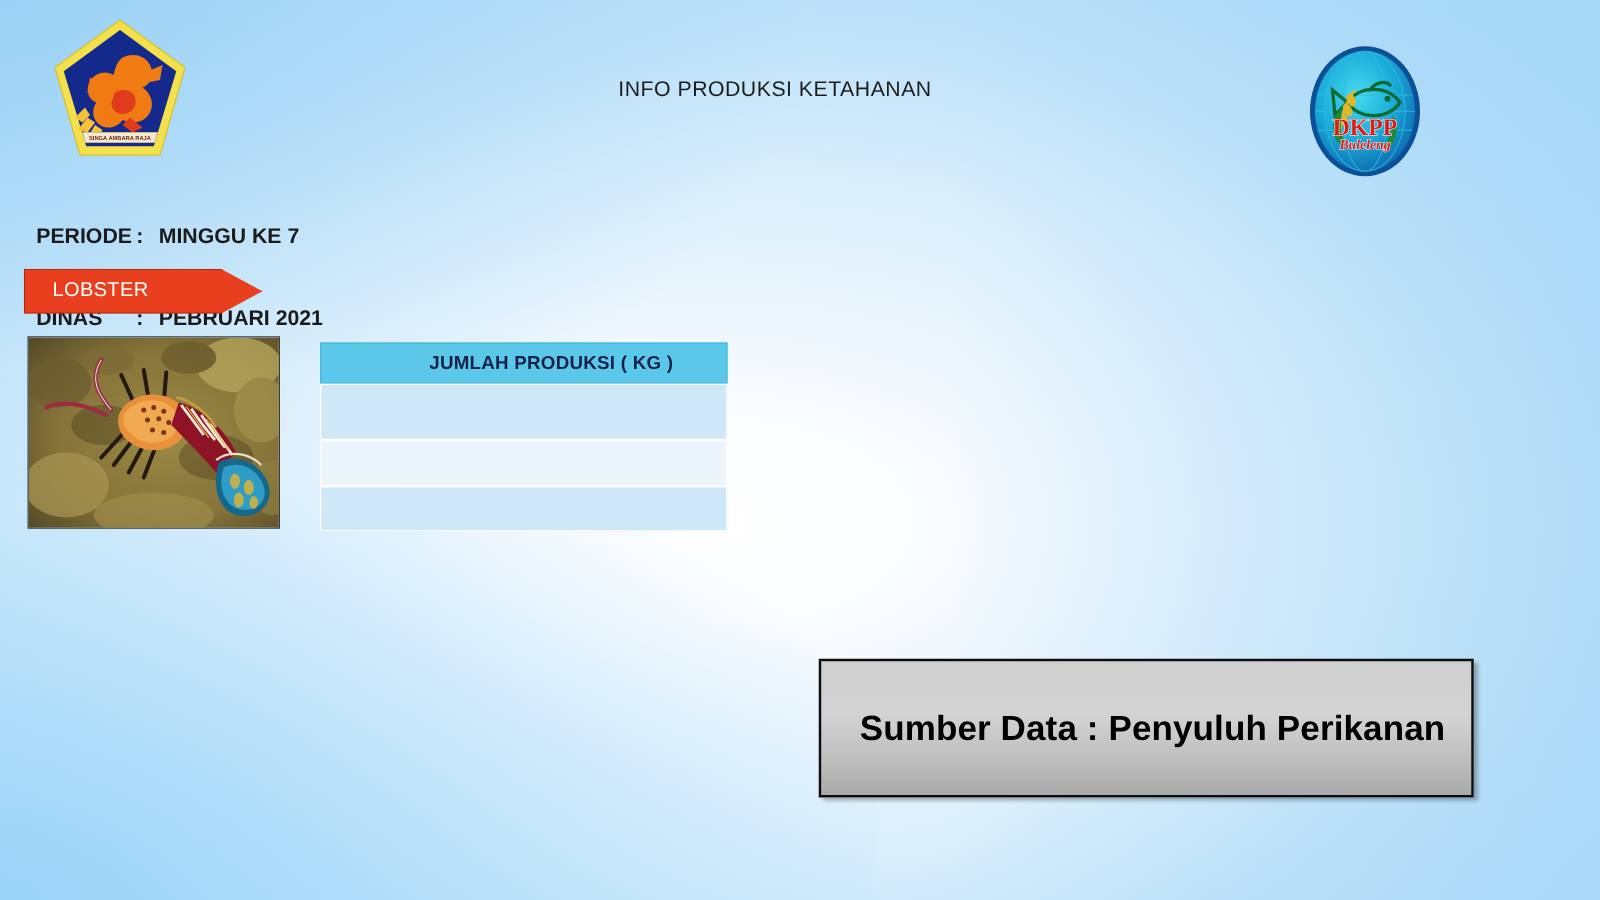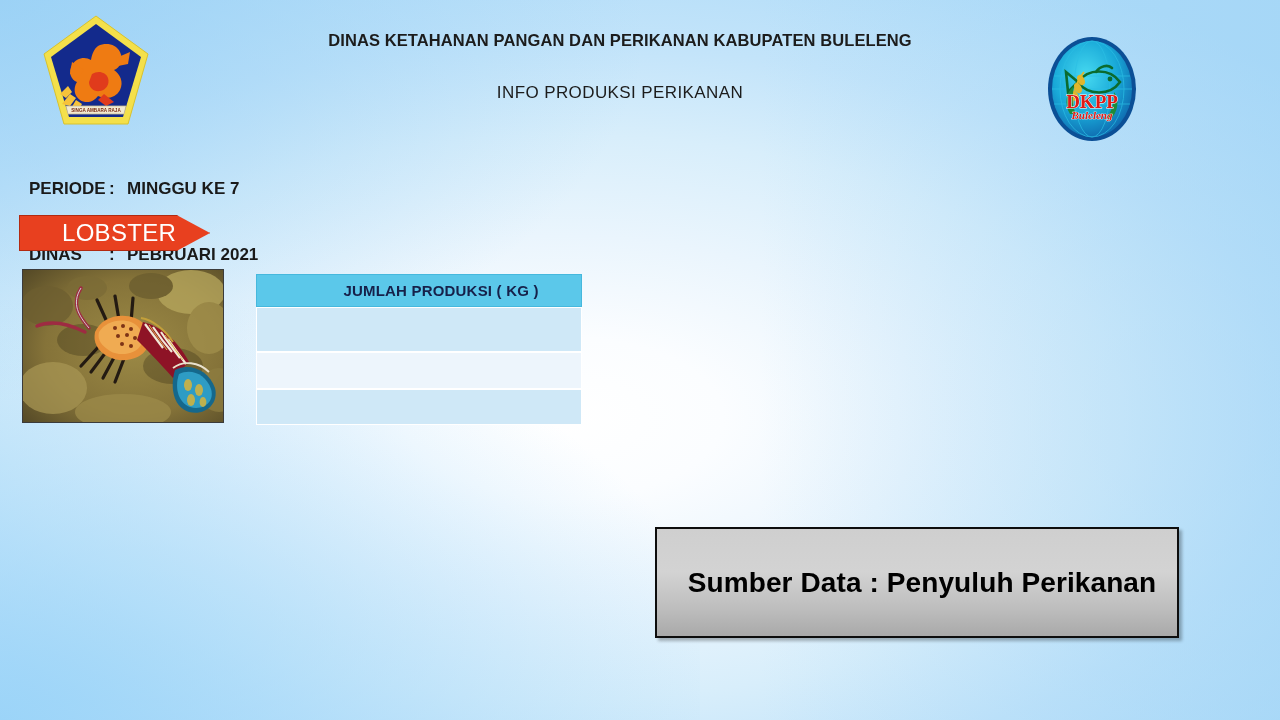--- a/index.html
+++ b/index.html
@@ -63,22 +63,22 @@
 
   
   .banner {
     position:absolute; left:19px; top:215px; width:191px; height:36px;
     background:#e8401f;
     border:1.6px solid #b22a11;
     clip-path: polygon(0 0, 82.5% 0, 100% 50%, 82.5% 100%, 0 100%);
     display:flex; align-items:center;
   }
   .banner-label {
-    color:#ffffff; font-size:24px; font-weight:400;
-    padding-left:42px; letter-spacing:.3px;
+    color:#ffffff; font-size:16px; font-weight:400;
+    padding-left:22px; letter-spacing:.3px;
   }
 
   
   .photo {
     position:absolute; left:22px; top:269px; width:202px; height:154px;
     border:1px solid #3b3b3b;
     overflow:hidden;
   }
 
   
@@ -143,22 +143,21 @@
       <path d="M30,82 L22,92 L30,94 L36,86 Z"></path>
       <path d="M36,88 L30,98 L38,99 L42,92 Z"></path>
     </g>
 
     <path d="M26,94 L86,94 L84,102 L28,102 Z" fill="#f2ead2" stroke="#c9bb8e" stroke-width="0.8"></path>
     <text x="56" y="100" font-family="'Liberation Sans',sans-serif" font-size="4.6" fill="#7a2b12" text-anchor="middle" font-weight="700">SINGA AMBARA RAJA</text>
   </svg>
 </div>
 
 <div class="header-titles">
-  <div class="org-title">DINAS KETAHANAN PANGAN DAN PERIKANAN KABUPATEN BULELENG</div>
-  <div class="doc-title">INFO  PRODUKSI  PERIKANAN</div>
+  <div class="doc-title">INFO  PRODUKSI  KETAHANAN</div>
 </div>
 
 <div class="dkpp-logo">
   <svg viewBox="0 0 92 110" width="92" height="110">
     <defs>
       <radialGradient id="gl" cx="42%" cy="36%" r="72%">
         <stop offset="0%" stop-color="#46d9f0"></stop>
         <stop offset="55%" stop-color="#19a9d8"></stop>
         <stop offset="100%" stop-color="#0d5fa8"></stop>
       </radialGradient>

